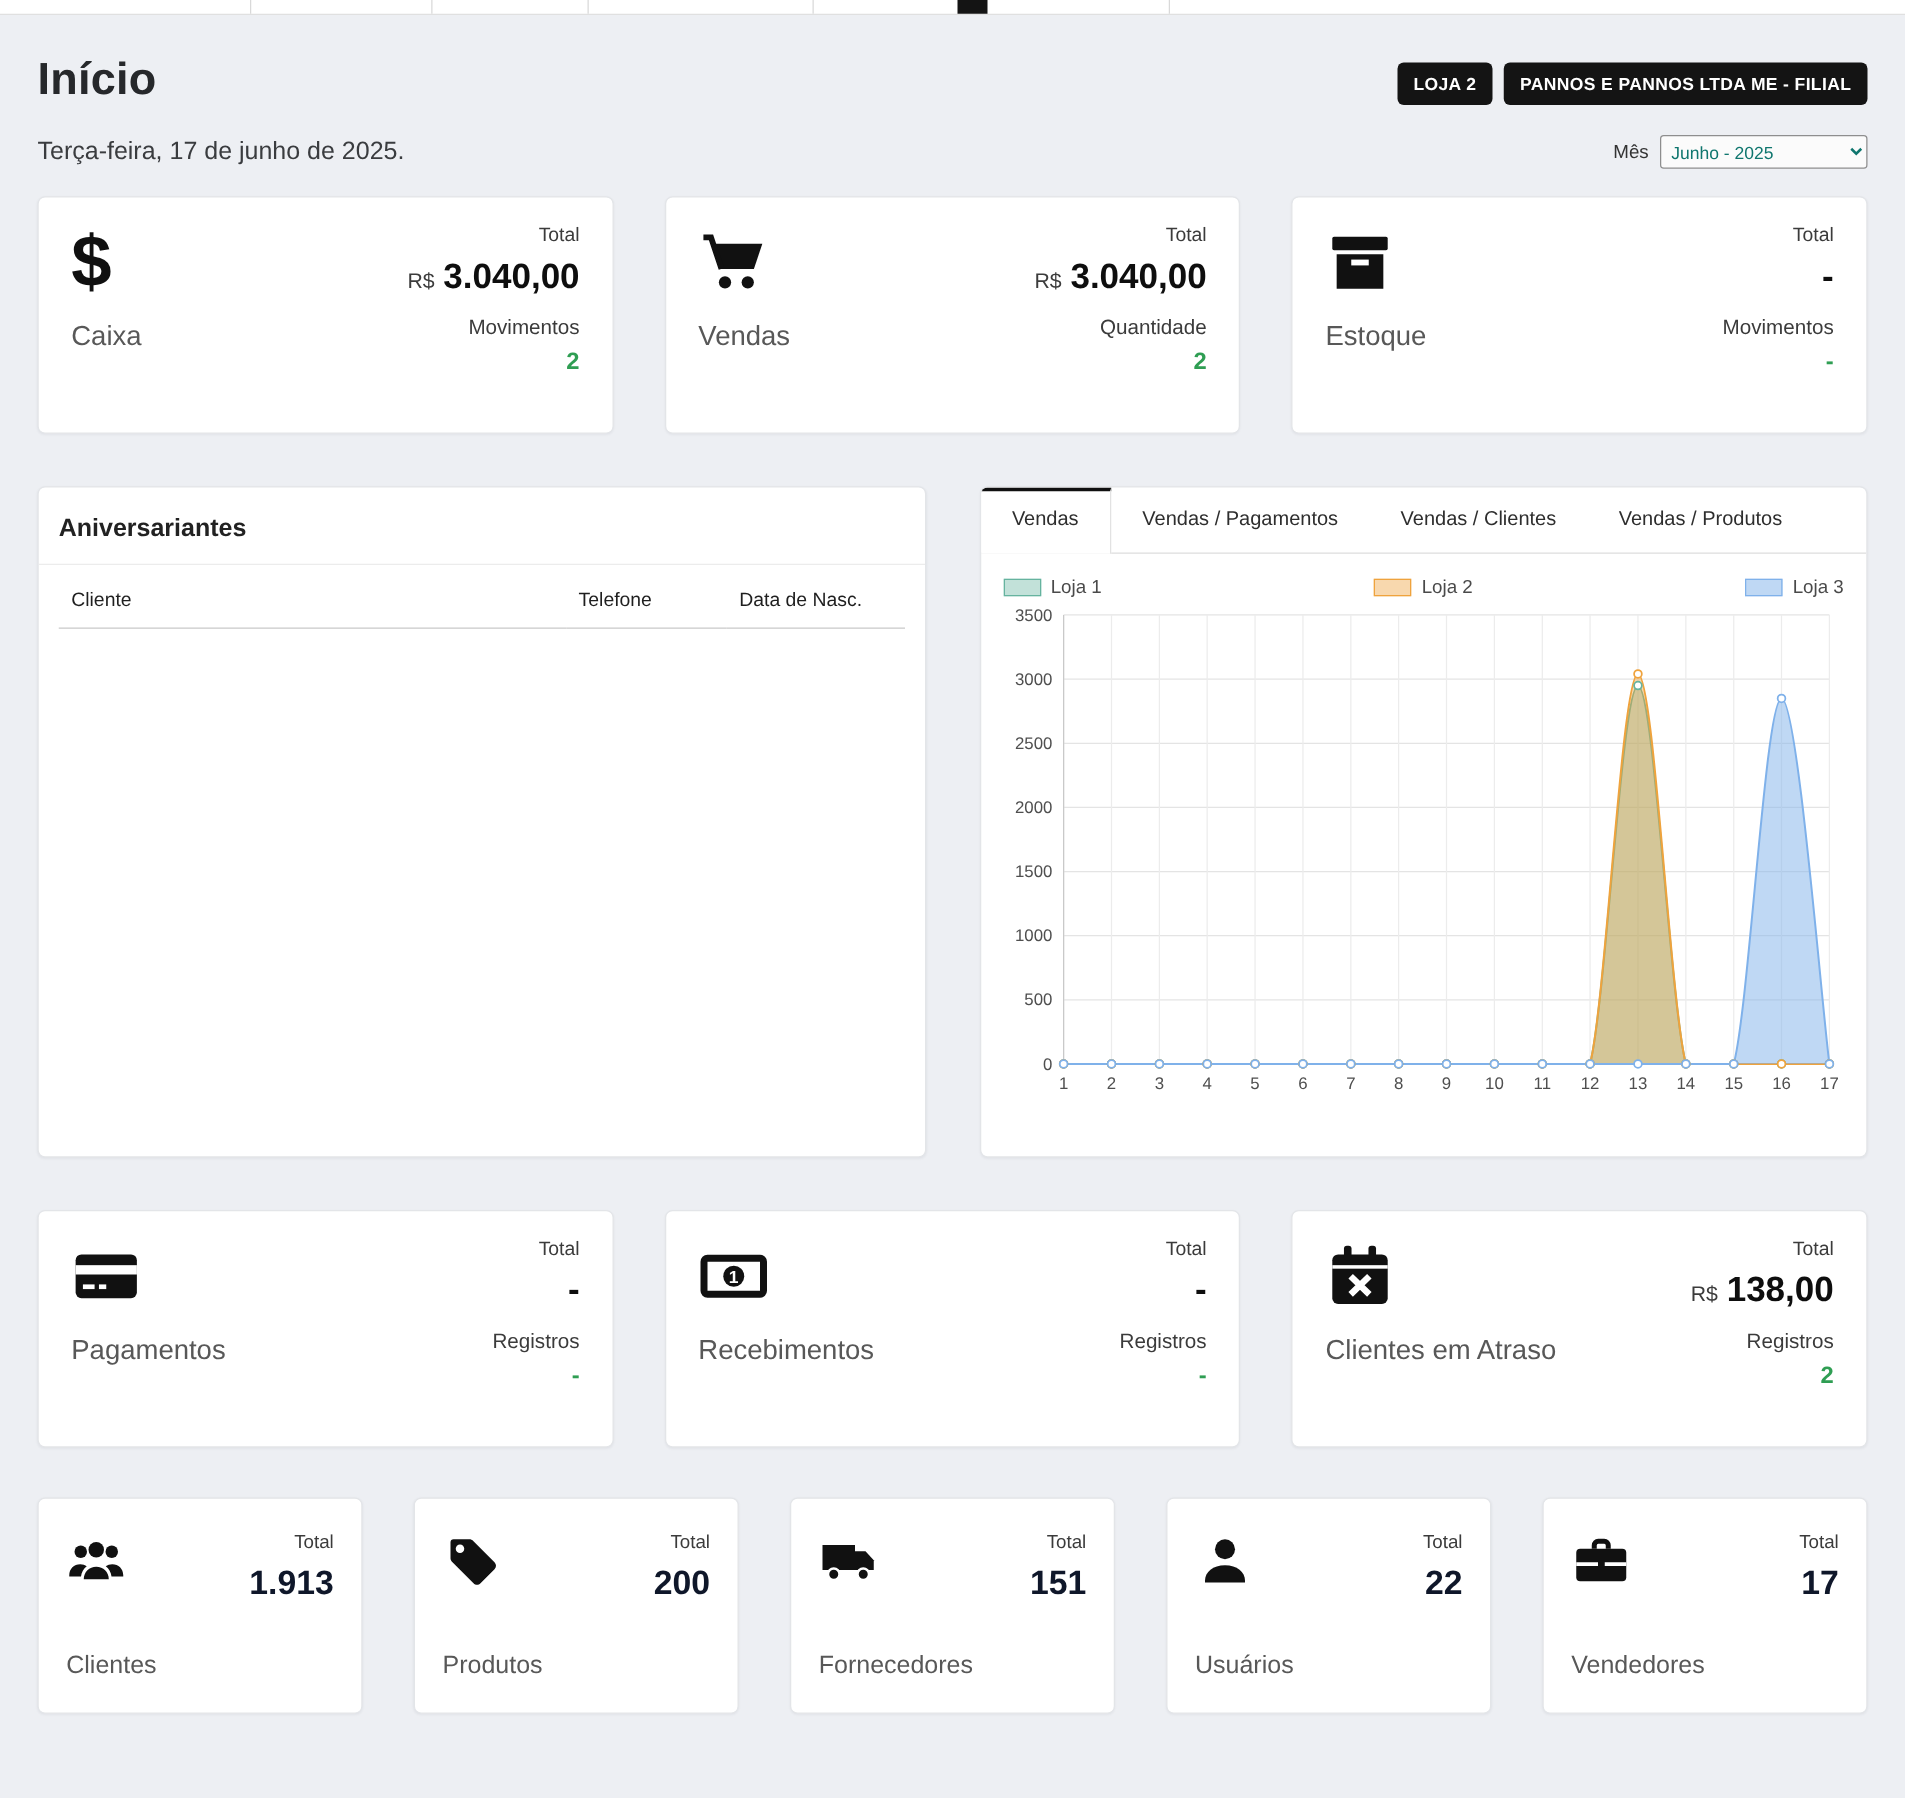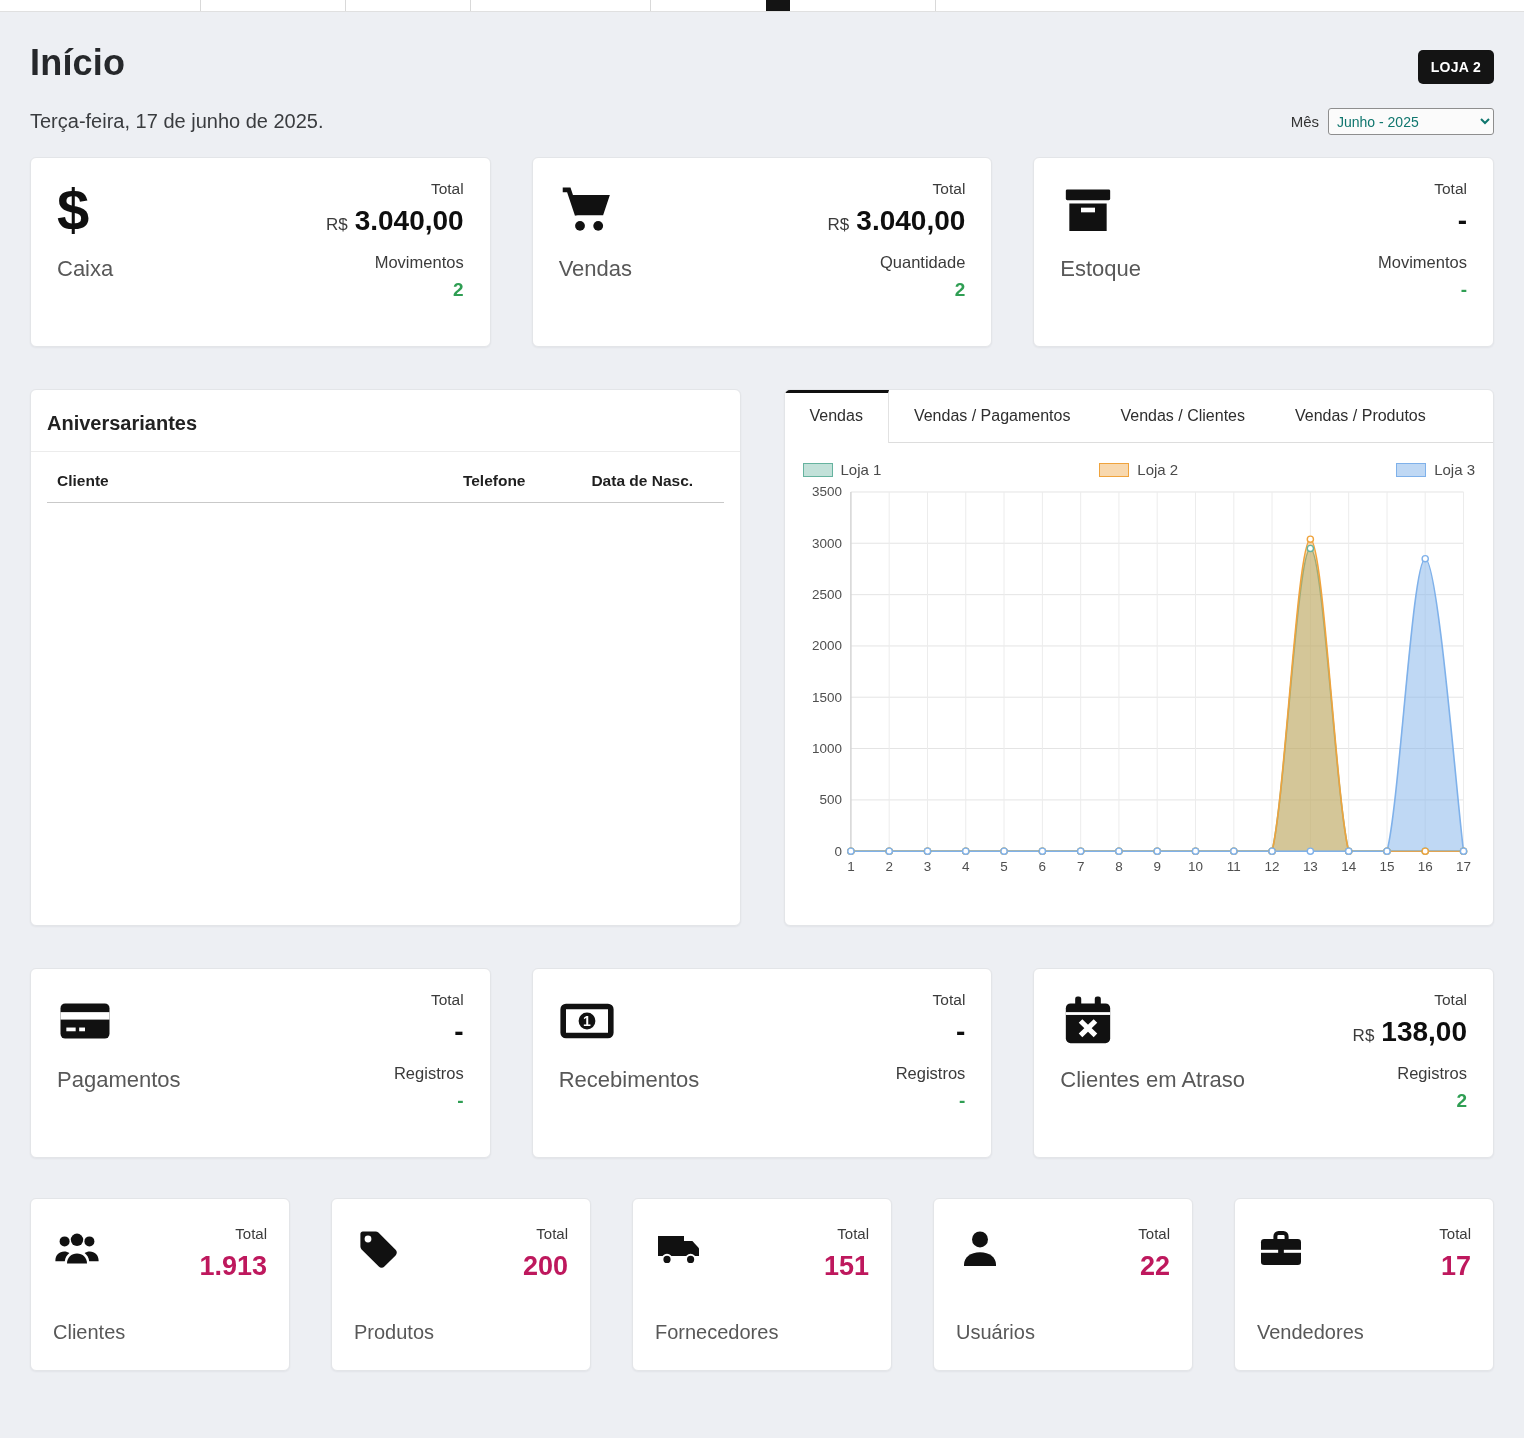--- a/index.html
+++ b/index.html
@@ -47,39 +47,39 @@
   .cur { font-size: 17px; color: #3c3c3c; margin-right: 7px; }
   .cur:empty { margin-right: 0; }
   .big { font-size: 28px; font-weight: 700; color: #0e0e0e; }
   .sub { margin-top: 7px; font-size: 19px; font-weight: 700; }
   .green { color: #2f9e53; }
 
   .tall-card { height: 537px; overflow: hidden; }
 
   .bday-title { font-size: 20px; font-weight: 700; color: #222; padding: 22px 16px 16px; border-bottom: 1px solid #ececec; }
   .bday-table { width: calc(100% - 32px); margin: 8px 16px 0; border-collapse: collapse; }
-  .bday-table th { text-align: left; font-size: 15.5px; font-weight: 700; color: #1f1f1f; padding: 12px 10px; border-bottom: 1px solid #c9c9c9; }
+  .bday-table th { text-align: left; font-size: 15.5px; font-weight: 400; color: #1f1f1f; padding: 12px 10px; border-bottom: 1px solid #c9c9c9; }
   .th-cliente { width: 60%; }
   .th-telefone { width: 19%; }
   .th-nasc { width: 21%; }
 
   .tabs { display: flex; border-bottom: 1px solid #dddddd; }
   .tab { padding: 17px 25px; font-size: 16px; color: #2e2e2e; cursor: pointer; }
   .tab.active { border-top: 3px solid #101010; border-right: 1px solid #e2e2e2; padding-top: 14px; margin-bottom: -1px; background: #fff; }
   .chart-body { padding: 6px 18px 16px; }
   .legend { display: flex; justify-content: space-between; align-items: center; gap: 26px; margin: 12px 0 4px; }
   .legend-item { display: flex; align-items: center; gap: 8px; font-size: 15px; color: #4a4a4a; cursor: pointer; }
   .swatch { width: 30px; height: 14px; border: 1.5px solid #999; display: inline-block; background: #eee; }
 
   .mini-card { height: 173px; position: relative; }
   .mini-icon { position: absolute; left: 22px; top: 26px; width: 48px; height: 48px; }
   .mini-title { position: absolute; left: 22px; bottom: 26px; font-size: 20px; color: #585858; }
   .mini-right { position: absolute; right: 22px; top: 26px; text-align: right; }
   .mini-lbl { font-size: 15px; color: #3b3b3b; }
-  .mini-total { font-size: 27px; font-weight: 700; margin-top: 9px; color: #be185d; }
+  .mini-total { font-size: 27px; font-weight: 700; margin-top: 9px; color: #0f172a; }
 
   svg.icon { width: 100%; height: 100%; display: block; }
 </style>
 </head>
 <body>
 
 <div class="topbar">
   <span class="tb-div" style="left:200px"></span>
   <span class="tb-div" style="left:345px"></span>
   <span class="tb-div" style="left:470px"></span>
@@ -87,20 +87,21 @@
   <span class="tb-active" style="left:766px;width:24px"></span>
   <span class="tb-div" style="left:935px"></span>
 </div>
 
 <div class="content">
 
   <div class="header-row">
     <h1 class="page-title">Início</h1>
     <div class="badges">
       <span class="badge">LOJA 2</span>
+      <span class="badge">PANNOS E PANNOS LTDA ME - FILIAL</span>
     </div>
   </div>
 
   <div class="date-row">
     <div class="date-text">Terça-feira, 17 de junho de 2025.</div>
     <div class="month-filter">
       <span class="month-label">Mês</span>
       <select class="month-select">
         <option>Junho - 2025</option>
       </select>

